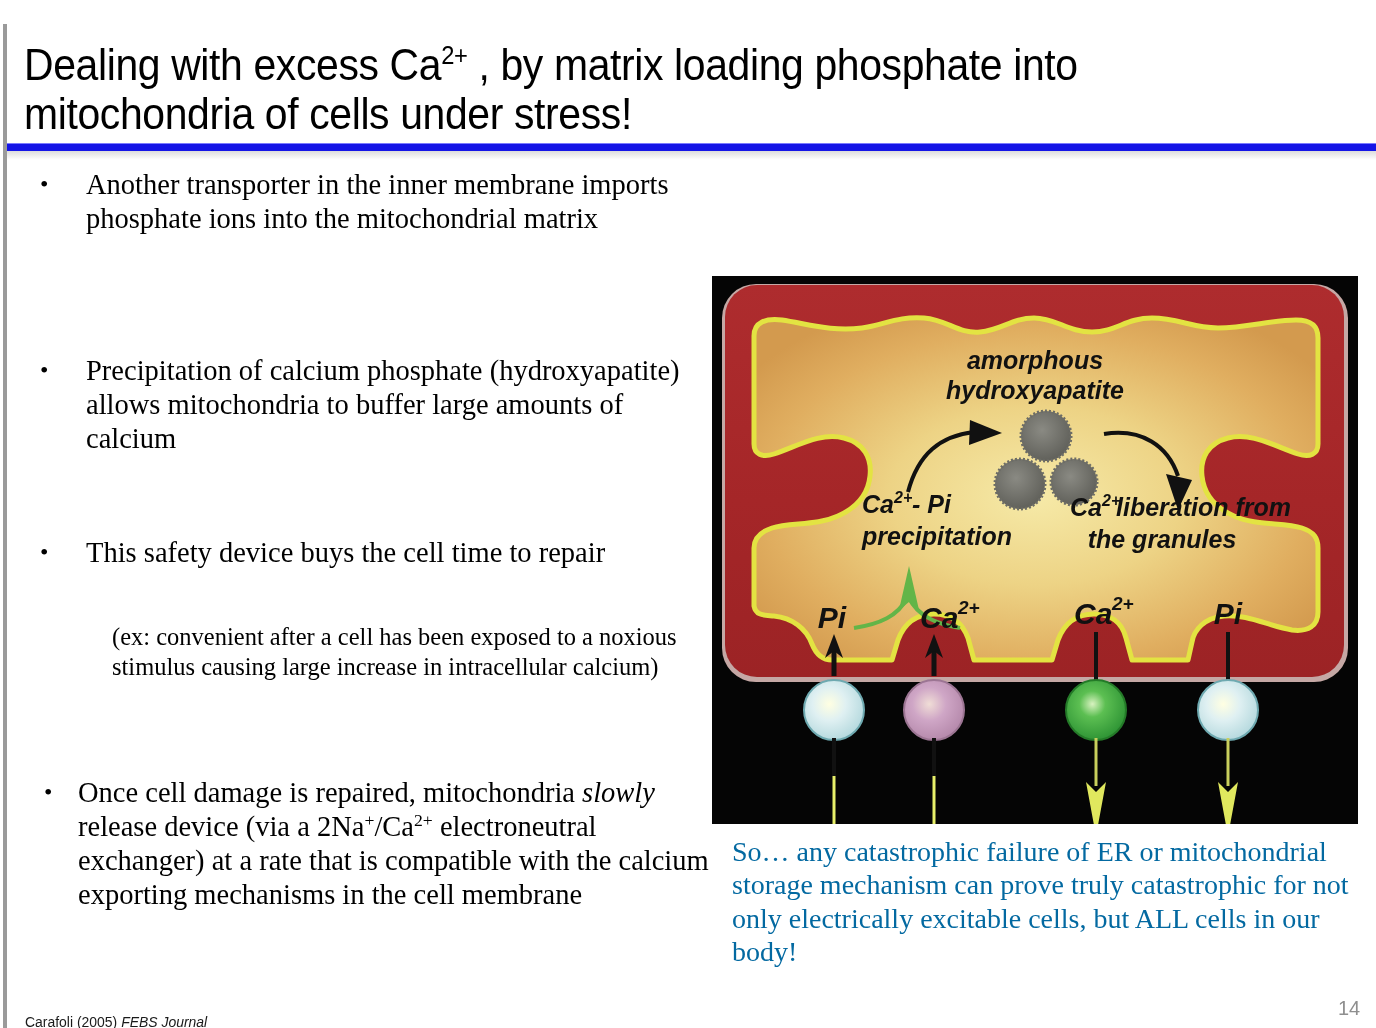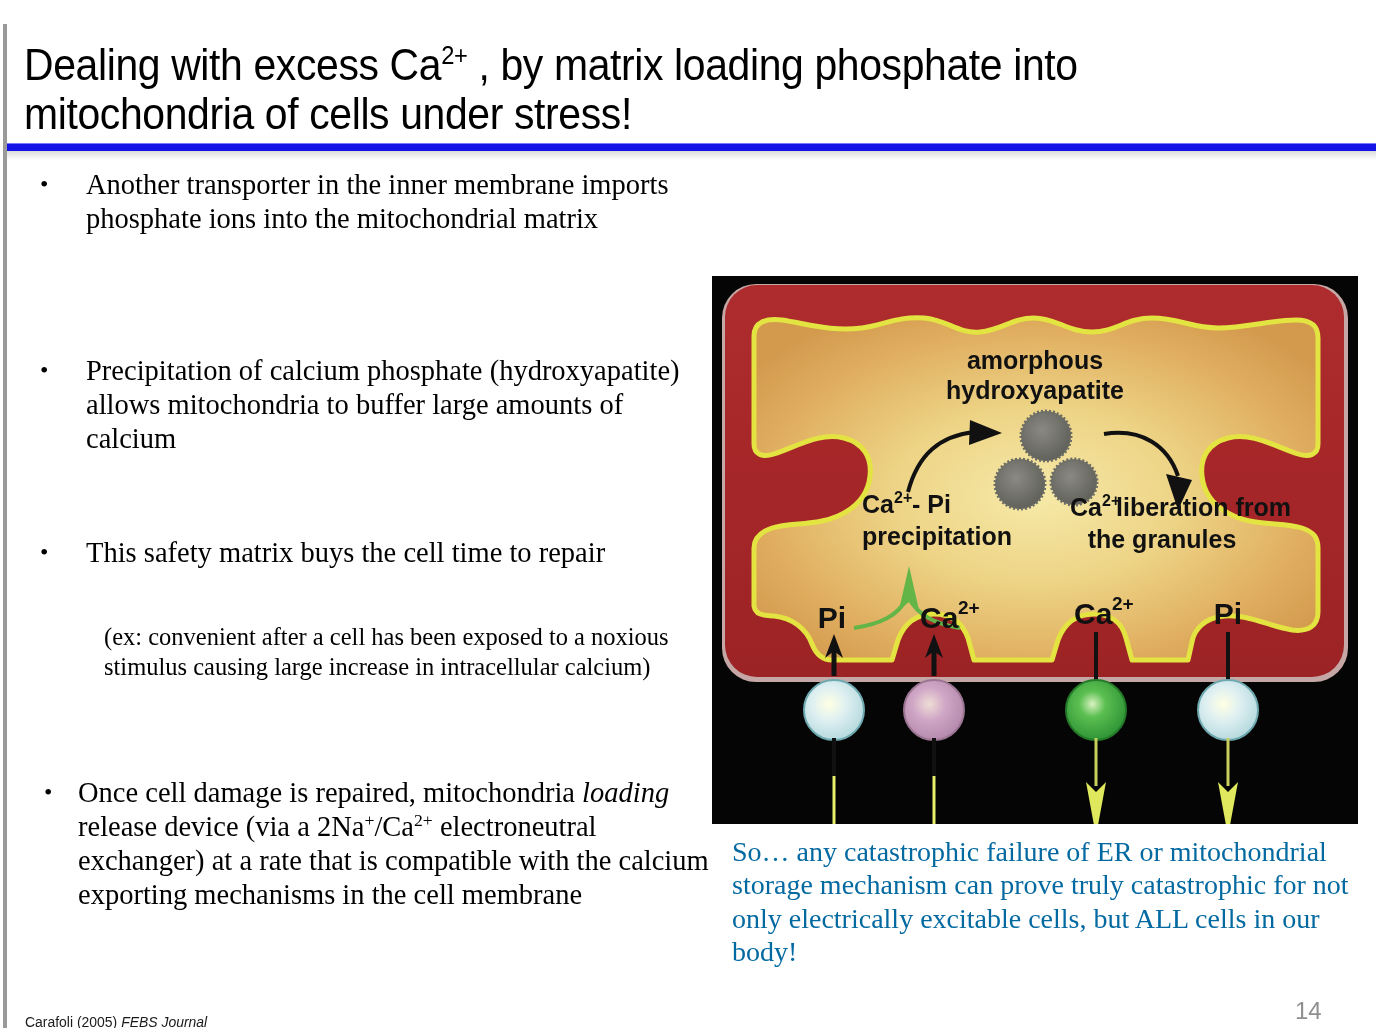--- a/index.html
+++ b/index.html
@@ -101,21 +101,21 @@
   }
   .sub-note {
     margin-left: 72px;
     font-size: 24.5px;
     line-height: 1.22;
     color: #000000;
   }
   #b1 { position: absolute; left: 0;  top: 4px;   width: 682px; }
   #b2 { position: absolute; left: 0;  top: 190px; width: 652px; }
   #b3 { position: absolute; left: 0;  top: 372px; width: 640px; }
-  #b3note { position: absolute; left: 4px; top: 458px; width: 640px; }
+  #b3note { position: absolute; left: 12px; top: 458px; width: 640px; }
   #b4 { position: absolute; left: 0;  top: 612px; width: 682px; }
   #b4 .dot { width: 50px; padding-left: 16px; }
 
   
   #blue-note {
     position: absolute;
     left: 732px;
     top: 811px;
     width: 626px;
     font-size: 28px;
@@ -143,36 +143,37 @@
     font-family: "Liberation Sans", "DejaVu Sans", sans-serif;
     font-size: 16.5px;
     font-style: italic;
     color: #9b9b9b;
     transform: scaleX(0.9);
     transform-origin: left top;
     white-space: nowrap;
   }
   #page-number {
     position: absolute;
-    left: 1295px;
+    left: 1338px;
     top: 973px;
     font-family: "Liberation Sans", "DejaVu Sans", sans-serif;
-    font-size: 24px;
+    font-size: 20px;
     color: #8f8f8f;
   }
 
   
   #figure {
     position: absolute;
     left: 712px;
     top: 252px;
     width: 646px;
     height: 548px;
     background: #8b5cf6;
     overflow: hidden;
+    font-style: italic;
   }
   #figure svg { display: block; }
   .fig-label {
     font-family: "Liberation Sans", "DejaVu Sans", sans-serif;
     font-weight: bold;
   }
 </style>
 </head>
 <body>
 
@@ -193,28 +194,28 @@
       <span class="btext">Another transporter in the inner membrane imports phosphate ions into the mitochondrial matrix</span>
     </div>
 
     <div class="bullet" id="b2">
       <span class="dot">•</span>
       <span class="btext"><span>Precipitation of </span><b>calcium phosphate</b><span> (hydroxyapatite) allows mitochondria to buffer large amounts of calcium</span></span>
     </div>
 
     <div class="bullet" id="b3">
       <span class="dot">•</span>
-      <span class="btext">This safety matrix buys the cell time to repair</span>
+      <span class="btext">This safety device buys the cell time to repair</span>
     </div>
 
     <div class="sub-note" id="b3note">(ex: convenient after a cell has been exposed to a noxious stimulus causing large increase in intracellular calcium)</div>
 
     <div class="bullet" id="b4">
       <span class="dot">•</span>
-      <span class="btext"><span>Once cell damage is repaired, mitochondria </span><i>loading</i><span> release device (via a 2Na</span><sup>+</sup><span>/Ca</span><sup>2+</sup><span> electroneutral exchanger) at a rate that is compatible with the calcium exporting mechanisms in the cell membrane</span></span>
+      <span class="btext"><span>Once cell damage is repaired, mitochondria </span><i>slowly</i><span> release device (via a 2Na</span><sup>+</sup><span>/Ca</span><sup>2+</sup><span> electroneutral exchanger) at a rate that is compatible with the calcium exporting mechanisms in the cell membrane</span></span>
     </div>
 
   </div>
 
   <div id="blue-note">So… any catastrophic failure of ER or mitochondrial storage mechanism can prove truly catastrophic for not only electrically excitable cells, but ALL cells in our body!</div>
 
   <div id="footer-source"><span>Carafoli (2005) </span><i>FEBS Journal</i></div>
   <div id="footer-course">BIO3P03- Cell Physiology; Fall 2025</div>
   <div id="page-number">14</div>
 

